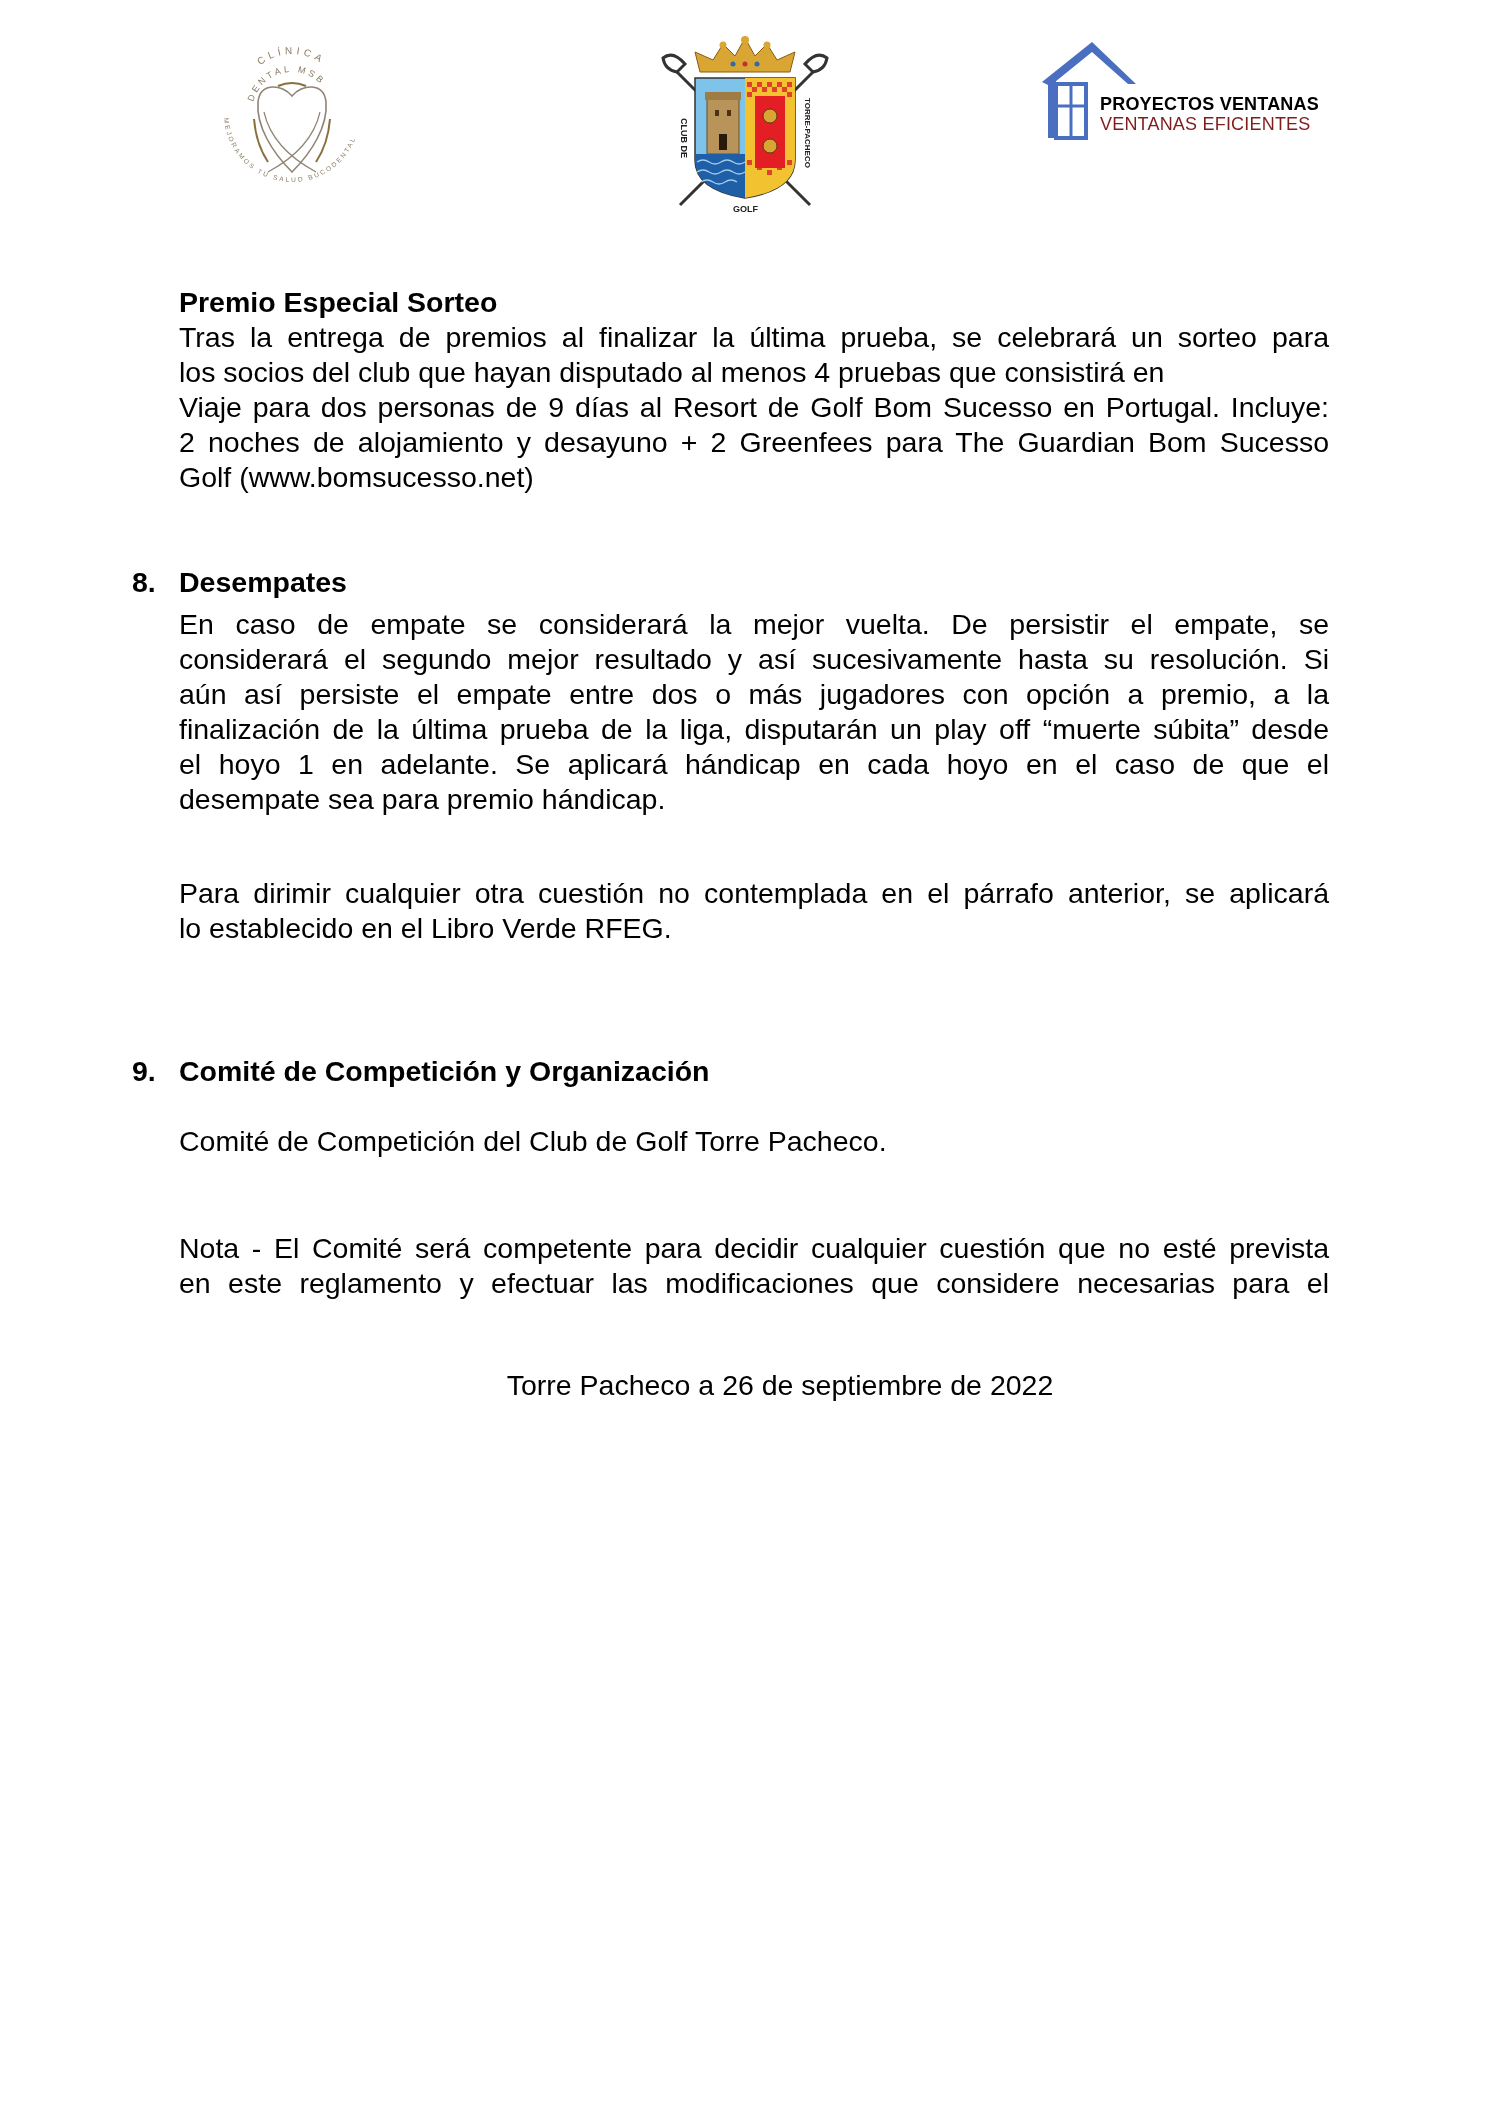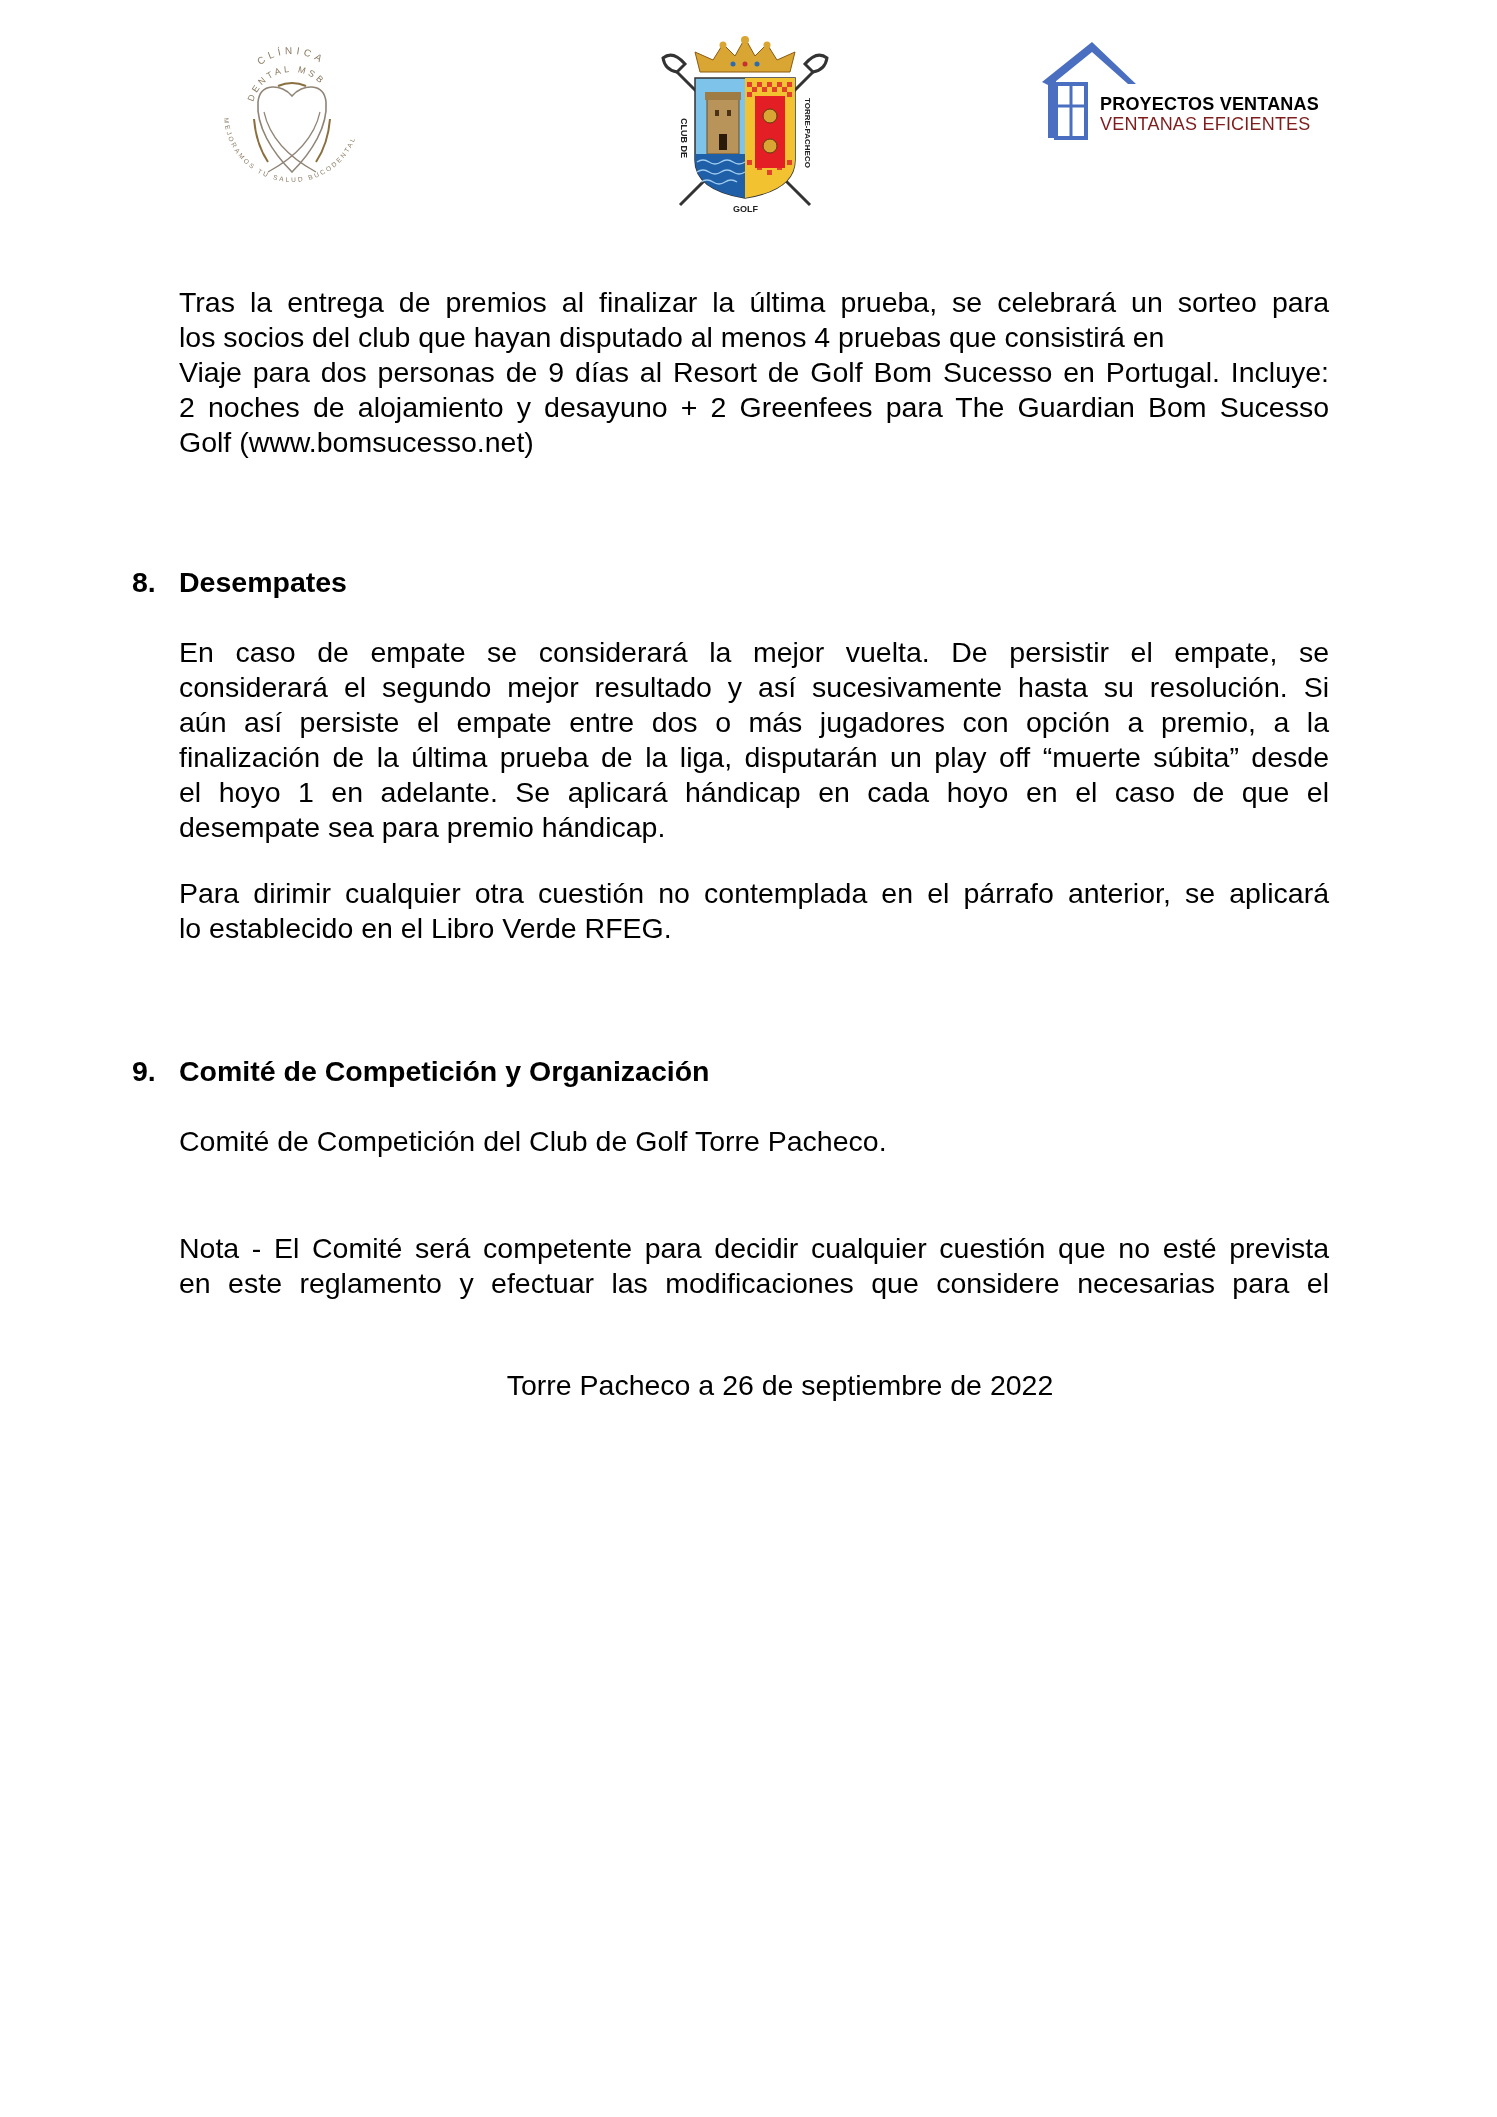--- a/index.html
+++ b/index.html
@@ -126,31 +126,32 @@
       <rect x="8" y="40" width="8" height="58" fill="#4a6fc0"></rect>
       <rect x="16" y="44" width="30" height="54" fill="none" stroke="#4a6fc0" stroke-width="4"></rect>
       <line x1="31" y1="44" x2="31" y2="98" stroke="#4a6fc0" stroke-width="3"></line>
       <line x1="16" y1="66" x2="46" y2="66" stroke="#4a6fc0" stroke-width="3"></line>
     </svg>
     <div class="vent-text1">PROYECTOS VENTANAS</div>
     <div class="vent-text2">VENTANAS EFICIENTES</div>
   </div>
 
   <div class="block text" style="top: 285px;">
+    <span class="line bold">Premio Especial Sorteo</span>
     <span class="jline">Tras la entrega de premios al finalizar la última prueba, se celebrará un sorteo para</span>
     <span class="line">los socios del club que hayan disputado al menos 4 pruebas que consistirá en</span>
     <span class="jline">Viaje para dos personas de 9 días al Resort de Golf Bom Sucesso en Portugal. Incluye:</span>
     <span class="jline">2 noches de alojamiento y desayuno + 2 Greenfees para The Guardian Bom Sucesso</span>
     <span class="line">Golf (www.bomsucesso.net)</span>
   </div>
 
   <div class="section-num" style="top: 565px;">8.</div>
   <div class="block text bold" style="top: 565px;">Desempates</div>
 
-  <div class="block text" style="top: 635px;">
+  <div class="block text" style="top: 607px;">
     <span class="jline">En caso de empate se considerará la mejor vuelta. De persistir el empate, se</span>
     <span class="jline">considerará el segundo mejor resultado y así sucesivamente hasta su resolución. Si</span>
     <span class="jline">aún así persiste el empate entre dos o más jugadores con opción a premio, a la</span>
     <span class="jline">finalización de la última prueba de la liga, disputarán un play off “muerte súbita” desde</span>
     <span class="jline">el hoyo 1 en adelante. Se aplicará hándicap en cada hoyo en el caso de que el</span>
     <span class="line">desempate sea para premio hándicap.</span>
   </div>
 
   <div class="block text" style="top: 852px; margin-top: 24px;">
     <span class="jline">Para dirimir cualquier otra cuestión no contemplada en el párrafo anterior, se aplicará</span>

